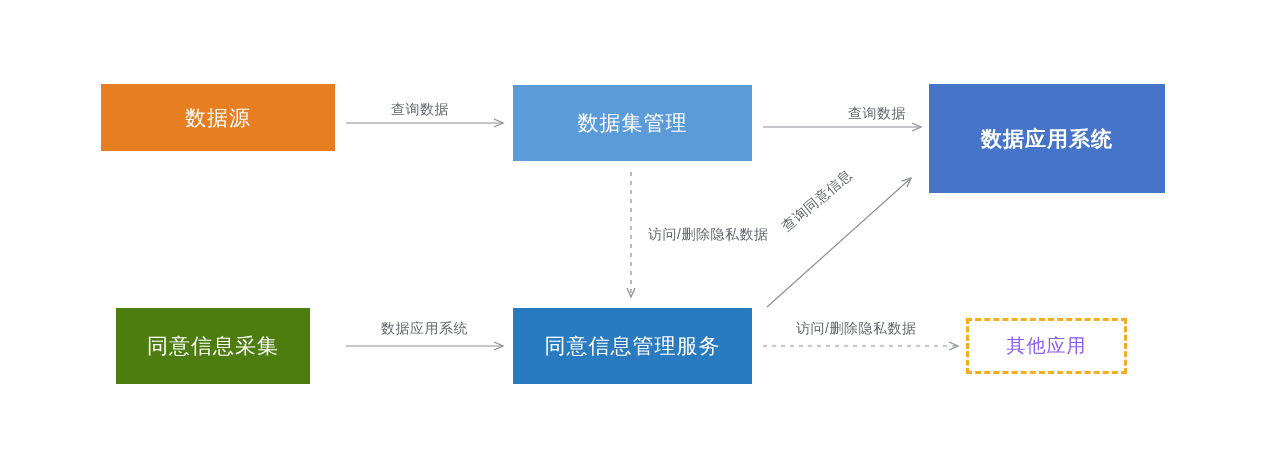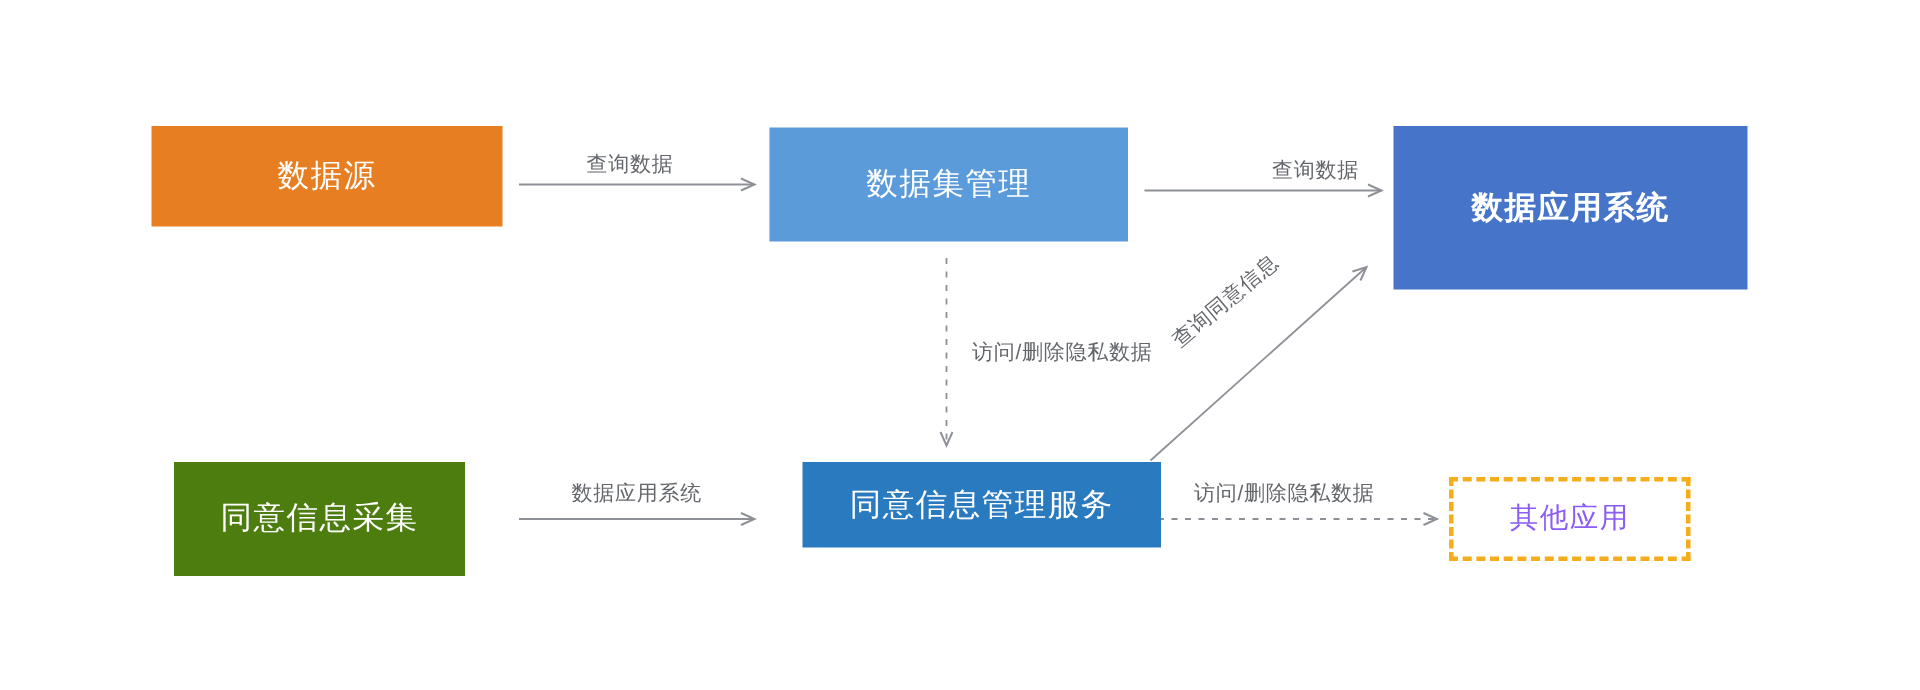--- a/index.html
+++ b/index.html
@@ -56,23 +56,22 @@
     left: 116px;
     top: 308px;
     width: 194px;
     height: 76px;
     background: #4d7c0f;
   }
   .node-consent-service {
     left: 513px;
     top: 308px;
     width: 239px;
-    height: 57px;
+    height: 76px;
     background: #2a7ac0;
-    margin-left: 22px;
   }
   .node-other {
     left: 966px;
     top: 318px;
     width: 161px;
     height: 56px;
     background: #ffffff;
     border: 3px dashed #f5ad1c;
     color: #8b5cf6;
     font-size: 19px;

